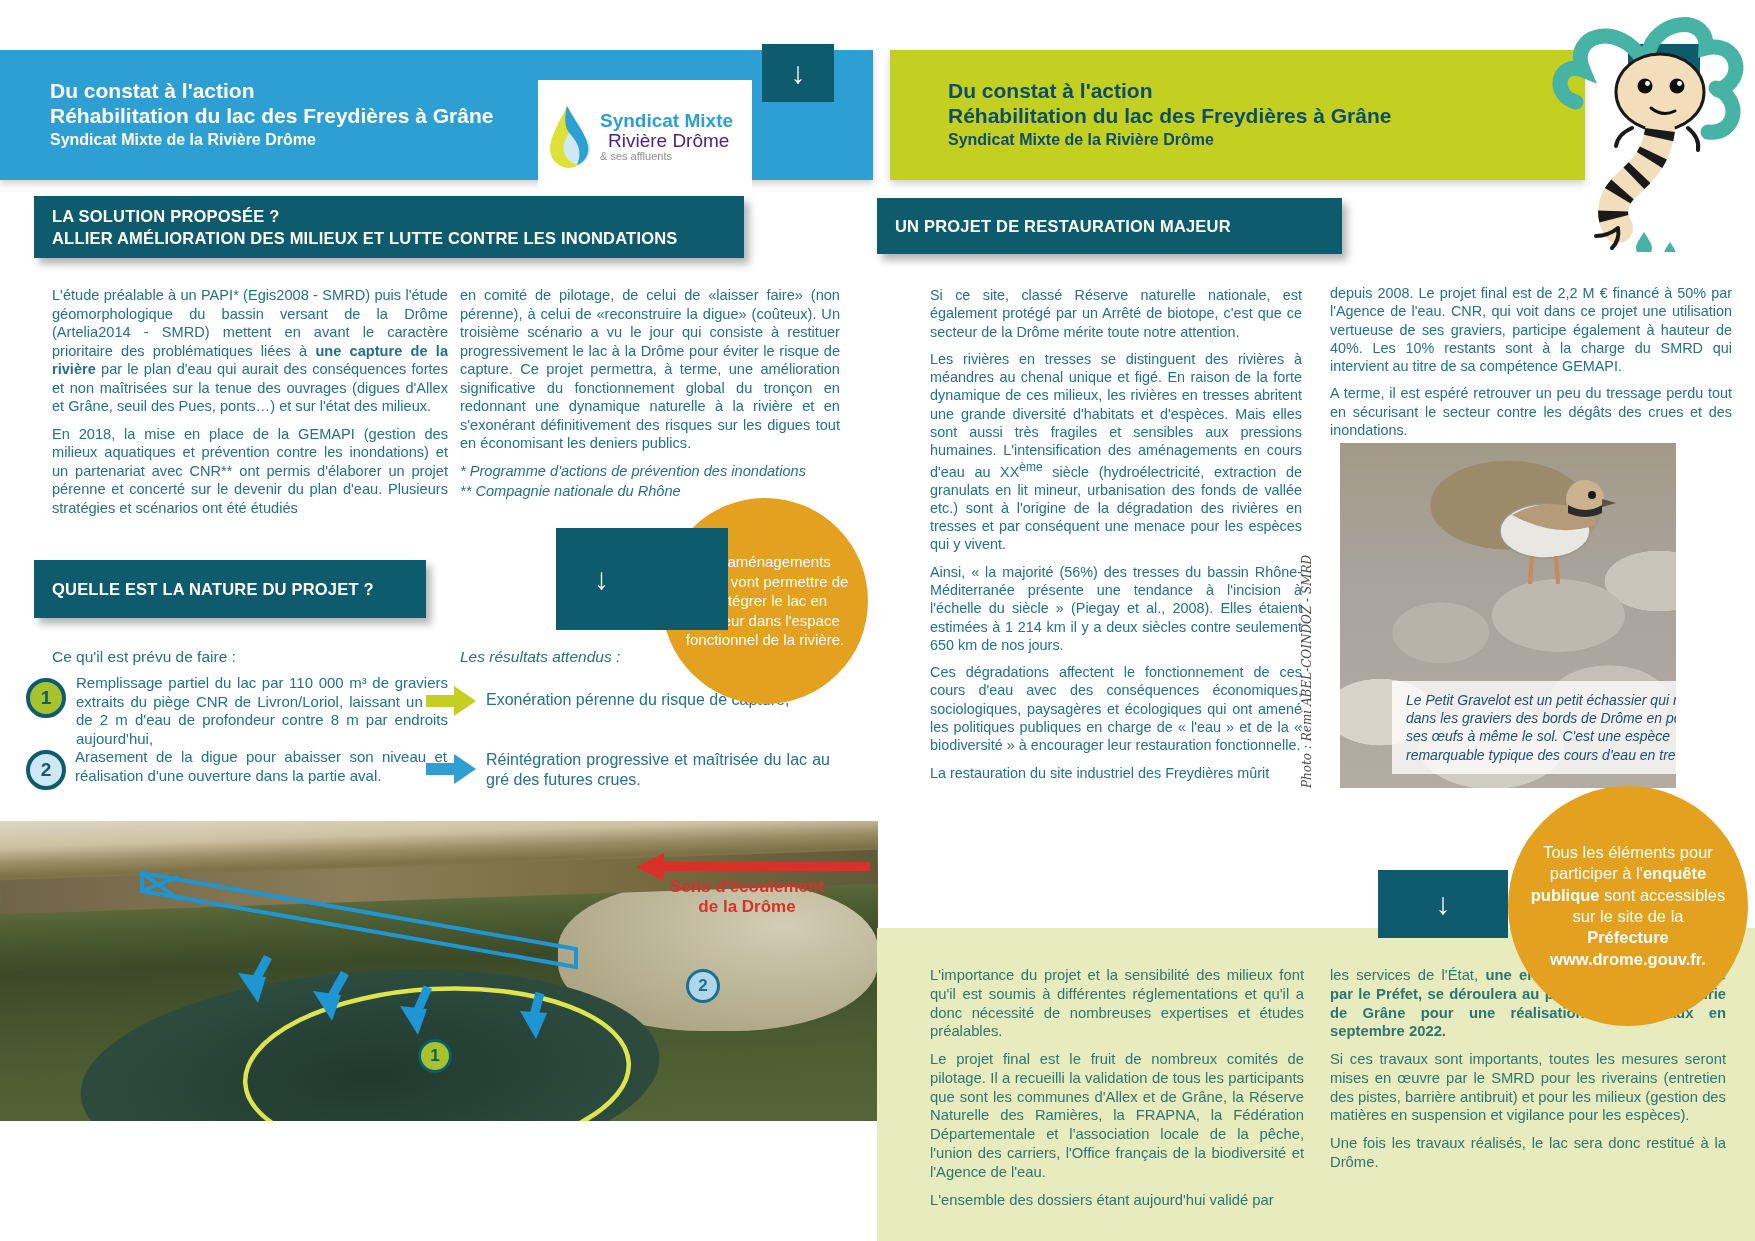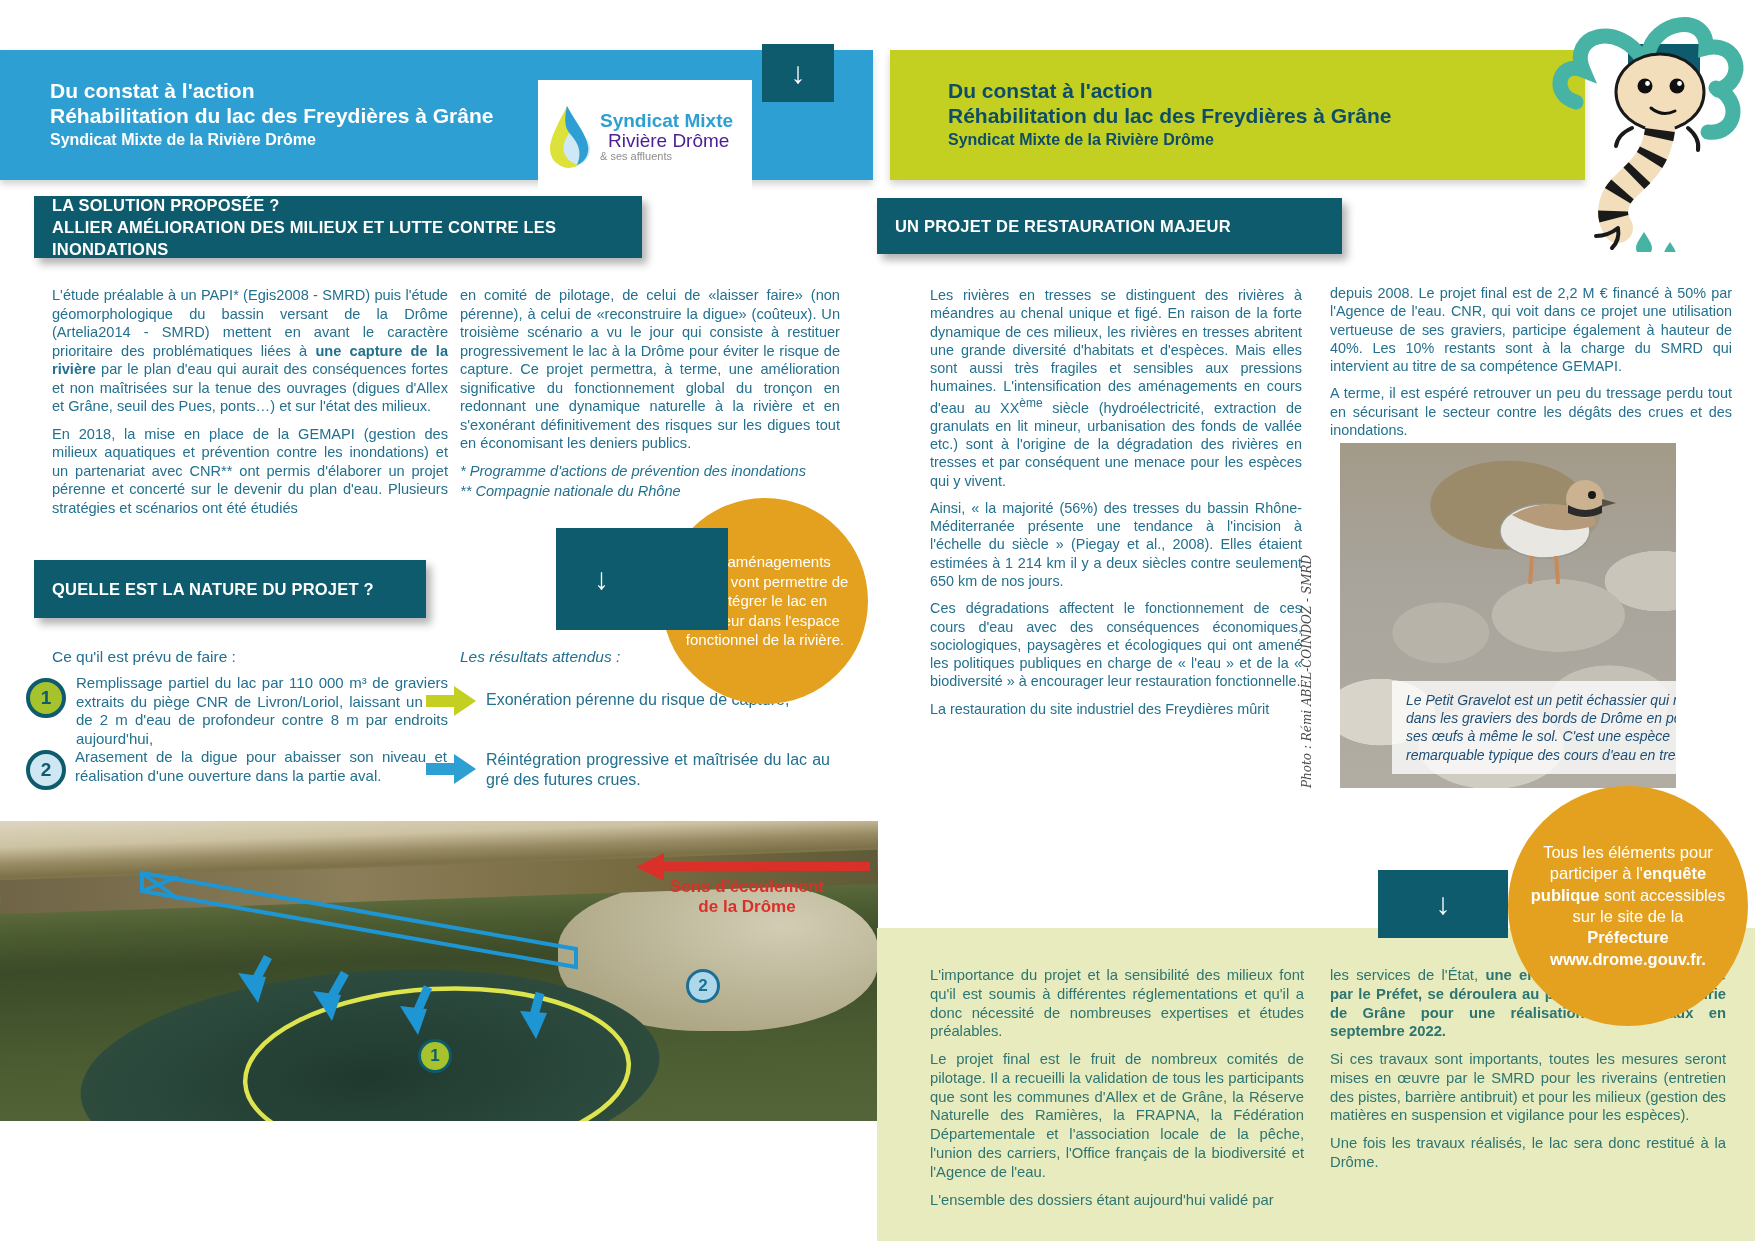--- a/index.html
+++ b/index.html
@@ -102,21 +102,21 @@
       <div class="lg1">Syndicat Mixte</div>
       <div class="lg2">Rivière Drôme</div>
       <div class="lg3">&amp; ses affluents</div>
     </div>
   </div>
 
   <div class="dl-box" style="left:762px;top:44px;width:72px;height:58px;">
     <span>↓</span>
   </div>
 
-  <div class="sec-head" style="left:34px;top:196px;width:608px;height:62px;">
+  <div class="sec-head" style="left:34px;top:196px;width:710px;height:62px;">
     <div>LA SOLUTION PROPOSÉE ?</div>
     <div>ALLIER AMÉLIORATION DES MILIEUX ET LUTTE CONTRE LES INONDATIONS</div>
   </div>
 
   <div class="col" style="left:52px;top:286px;width:396px;">
     <p><span>L'étude préalable à un PAPI* (Egis2008 - SMRD) puis l'étude géomorphologique du bassin versant de la Drôme (Artelia2014 - SMRD) mettent en avant le caractère prioritaire des problématiques liées à </span><b>une capture de la rivière</b><span> par le plan d'eau qui aurait des conséquences fortes et non maîtrisées sur la tenue des ouvrages (digues d'Allex et Grâne, seuil des Pues, ponts…) et sur l'état des milieux.</span></p>
     <p>En 2018, la mise en place de la GEMAPI (gestion des milieux aquatiques et prévention contre les inondations) et un partenariat avec CNR** ont permis d'élaborer un projet pérenne et concerté sur le devenir du plan d'eau. Plusieurs stratégies et scénarios ont été étudiés</p>
   </div>
 
   <div class="col" style="left:460px;top:286px;width:380px;">
@@ -236,20 +236,21 @@
     <path d="M70,228 q-10,8 -22,8 M70,228 q2,12 -6,20" stroke="#1a1a1a" stroke-width="4" fill="none" stroke-linecap="round"></path>
     <path d="M96,232 c-5,8 -8,12 -8,16 a8,8 0 0 0 16,0 c0,-4 -3,-8 -8,-16" fill="#47b3a4"></path>
     <path d="M122,242 c-4,6 -6,9 -6,12 a6,6 0 0 0 12,0 c0,-3 -2,-6 -6,-12" fill="#47b3a4"></path>
   </svg>
 
   <div class="sec-head" style="left:877px;top:198px;width:465px;height:56px;">
     <div>UN PROJET DE RESTAURATION MAJEUR</div>
   </div>
 
   <div class="col" style="left:930px;top:286px;width:372px;font-size:14.4px;">
+    <p>Si ce site, classé Réserve naturelle nationale, est également protégé par un Arrêté de biotope, c'est que ce secteur de la Drôme mérite toute notre attention.</p>
     <p><span>Les rivières en tresses se distinguent des rivières à méandres au chenal unique et figé. En raison de la forte dynamique de ces milieux, les rivières en tresses abritent une grande diversité d'habitats et d'espèces. Mais elles sont aussi très fragiles et sensibles aux pressions humaines. L'intensification des aménagements en cours d'eau au XX</span><sup>ème</sup><span> siècle (hydroélectricité, extraction de granulats en lit mineur, urbanisation des fonds de vallée etc.) sont à l'origine de la dégradation des rivières en tresses et par conséquent une menace pour les espèces qui y vivent.</span></p>
     <p>Ainsi, « la majorité (56%) des tresses du bassin Rhône-Méditerranée présente une tendance à l'incision à l'échelle du siècle » (Piegay et al., 2008). Elles étaient estimées à 1 214 km il y a deux siècles contre seulement 650 km de nos jours.</p>
     <p>Ces dégradations affectent le fonctionnement de ces cours d'eau avec des conséquences économiques, sociologiques, paysagères et écologiques qui ont amené les politiques publiques en charge de « l'eau » et de la « biodiversité » à encourager leur restauration fonctionnelle.</p>
     <p>La restauration du site industriel des Freydières mûrit</p>
   </div>
 
   <div class="col" style="left:1330px;top:284px;width:402px;font-size:14.4px;">
     <p>depuis 2008. Le projet final est de 2,2 M € financé à 50% par l'Agence de l'eau. CNR, qui voit dans ce projet une utilisation vertueuse de ses graviers, participe également à hauteur de 40%. Les 10% restants sont à la charge du SMRD qui intervient au titre de sa compétence GEMAPI.</p>
     <p>A terme, il est espéré retrouver un peu du tressage perdu tout en sécurisant le secteur contre les dégâts des crues et des inondations.</p>
   </div>

